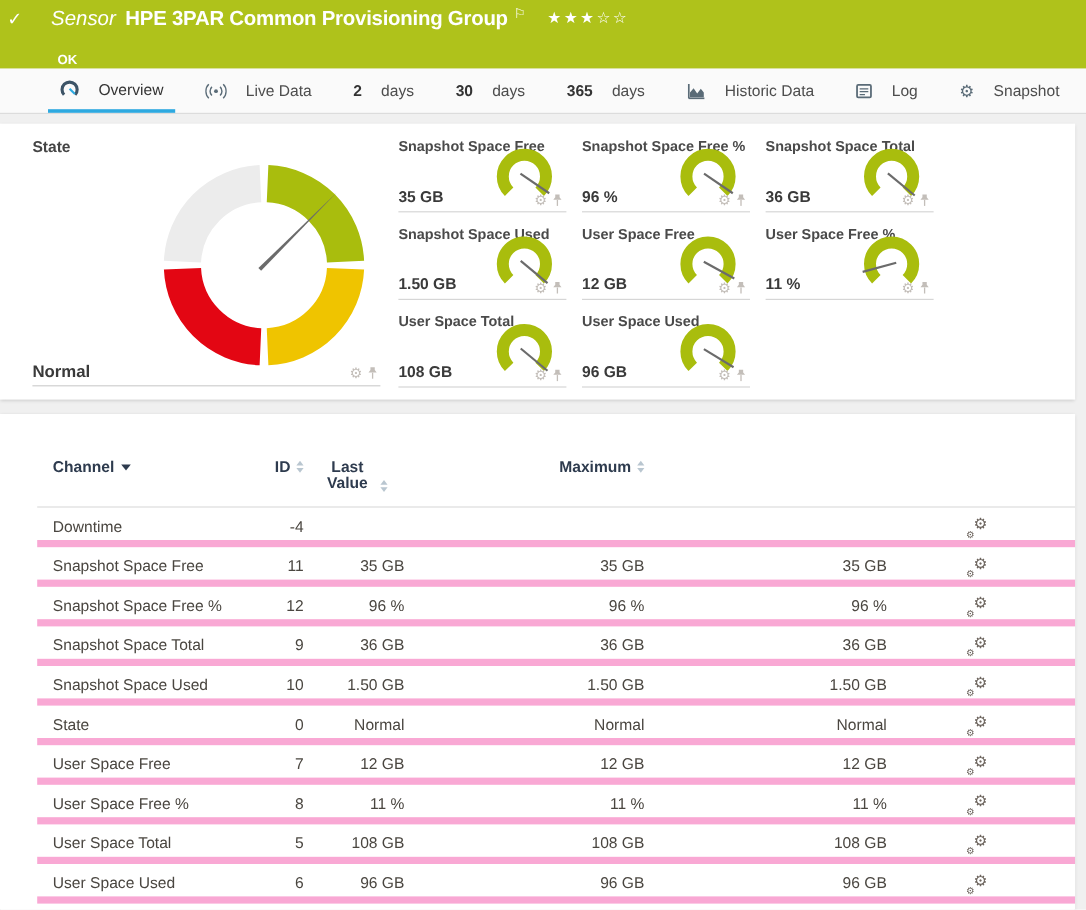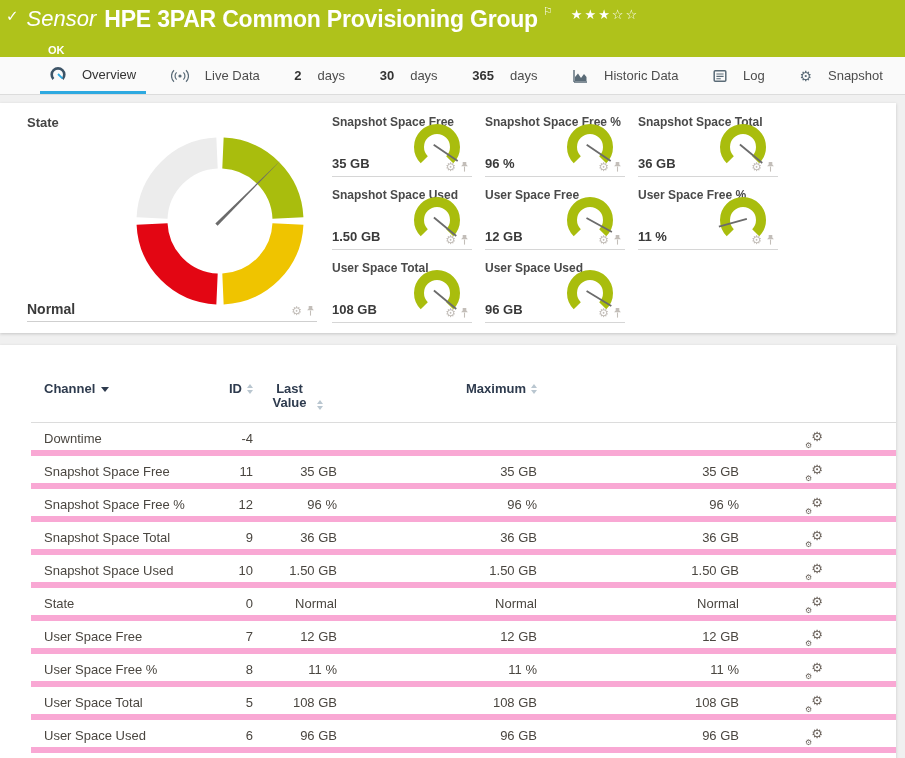--- a/index.html
+++ b/index.html
@@ -8,22 +8,22 @@
     position:relative; overflow:hidden; background:#f0f0f0;
     font-family:"Liberation Sans","DejaVu Sans",sans-serif; color:#444;
   }
   
   .topbar {
     position:relative; height:57px; background:var(--brand-green,#afc21b); color:#fff;
     padding:6px 10px 0 6px;
   }
   .topbar-row { display:flex; align-items:flex-start; }
   .check { font-size:15px; font-weight:bold; margin:1px 8px 0 0; }
-  .kicker { font-style:italic; font-size:22px; margin:0 8px 0 0; }
-  .title { font-size:23px; font-weight:bold; letter-spacing:-0.2px; }
+  .kicker { font-style:italic; font-size:17px; margin:0 8px 0 16px; }
+  .title { font-size:17px; font-weight:bold; letter-spacing:-0.2px; }
   .flag { font-size:11px; margin:-1px 0 0 5px; cursor:pointer; }
   .stars { margin:1px 0 0 18px; font-size:13px; letter-spacing:2px; cursor:pointer; }
   .status-badge { position:absolute; left:48px; top:28px; font-size:11px; font-weight:bold;margin-top:16px; }
   
   .tabbar {
     height:38px; background:#fafafa; border-bottom:1px solid #dcdcdc;
     display:flex; justify-content:space-between; align-items:stretch;
     padding:0 12px 0 40px; font-size:13px; color:#4d4d4d;
   }
   .tab { display:flex; align-items:center; gap:16px; padding:0 10px; cursor:pointer; white-space:nowrap; }

